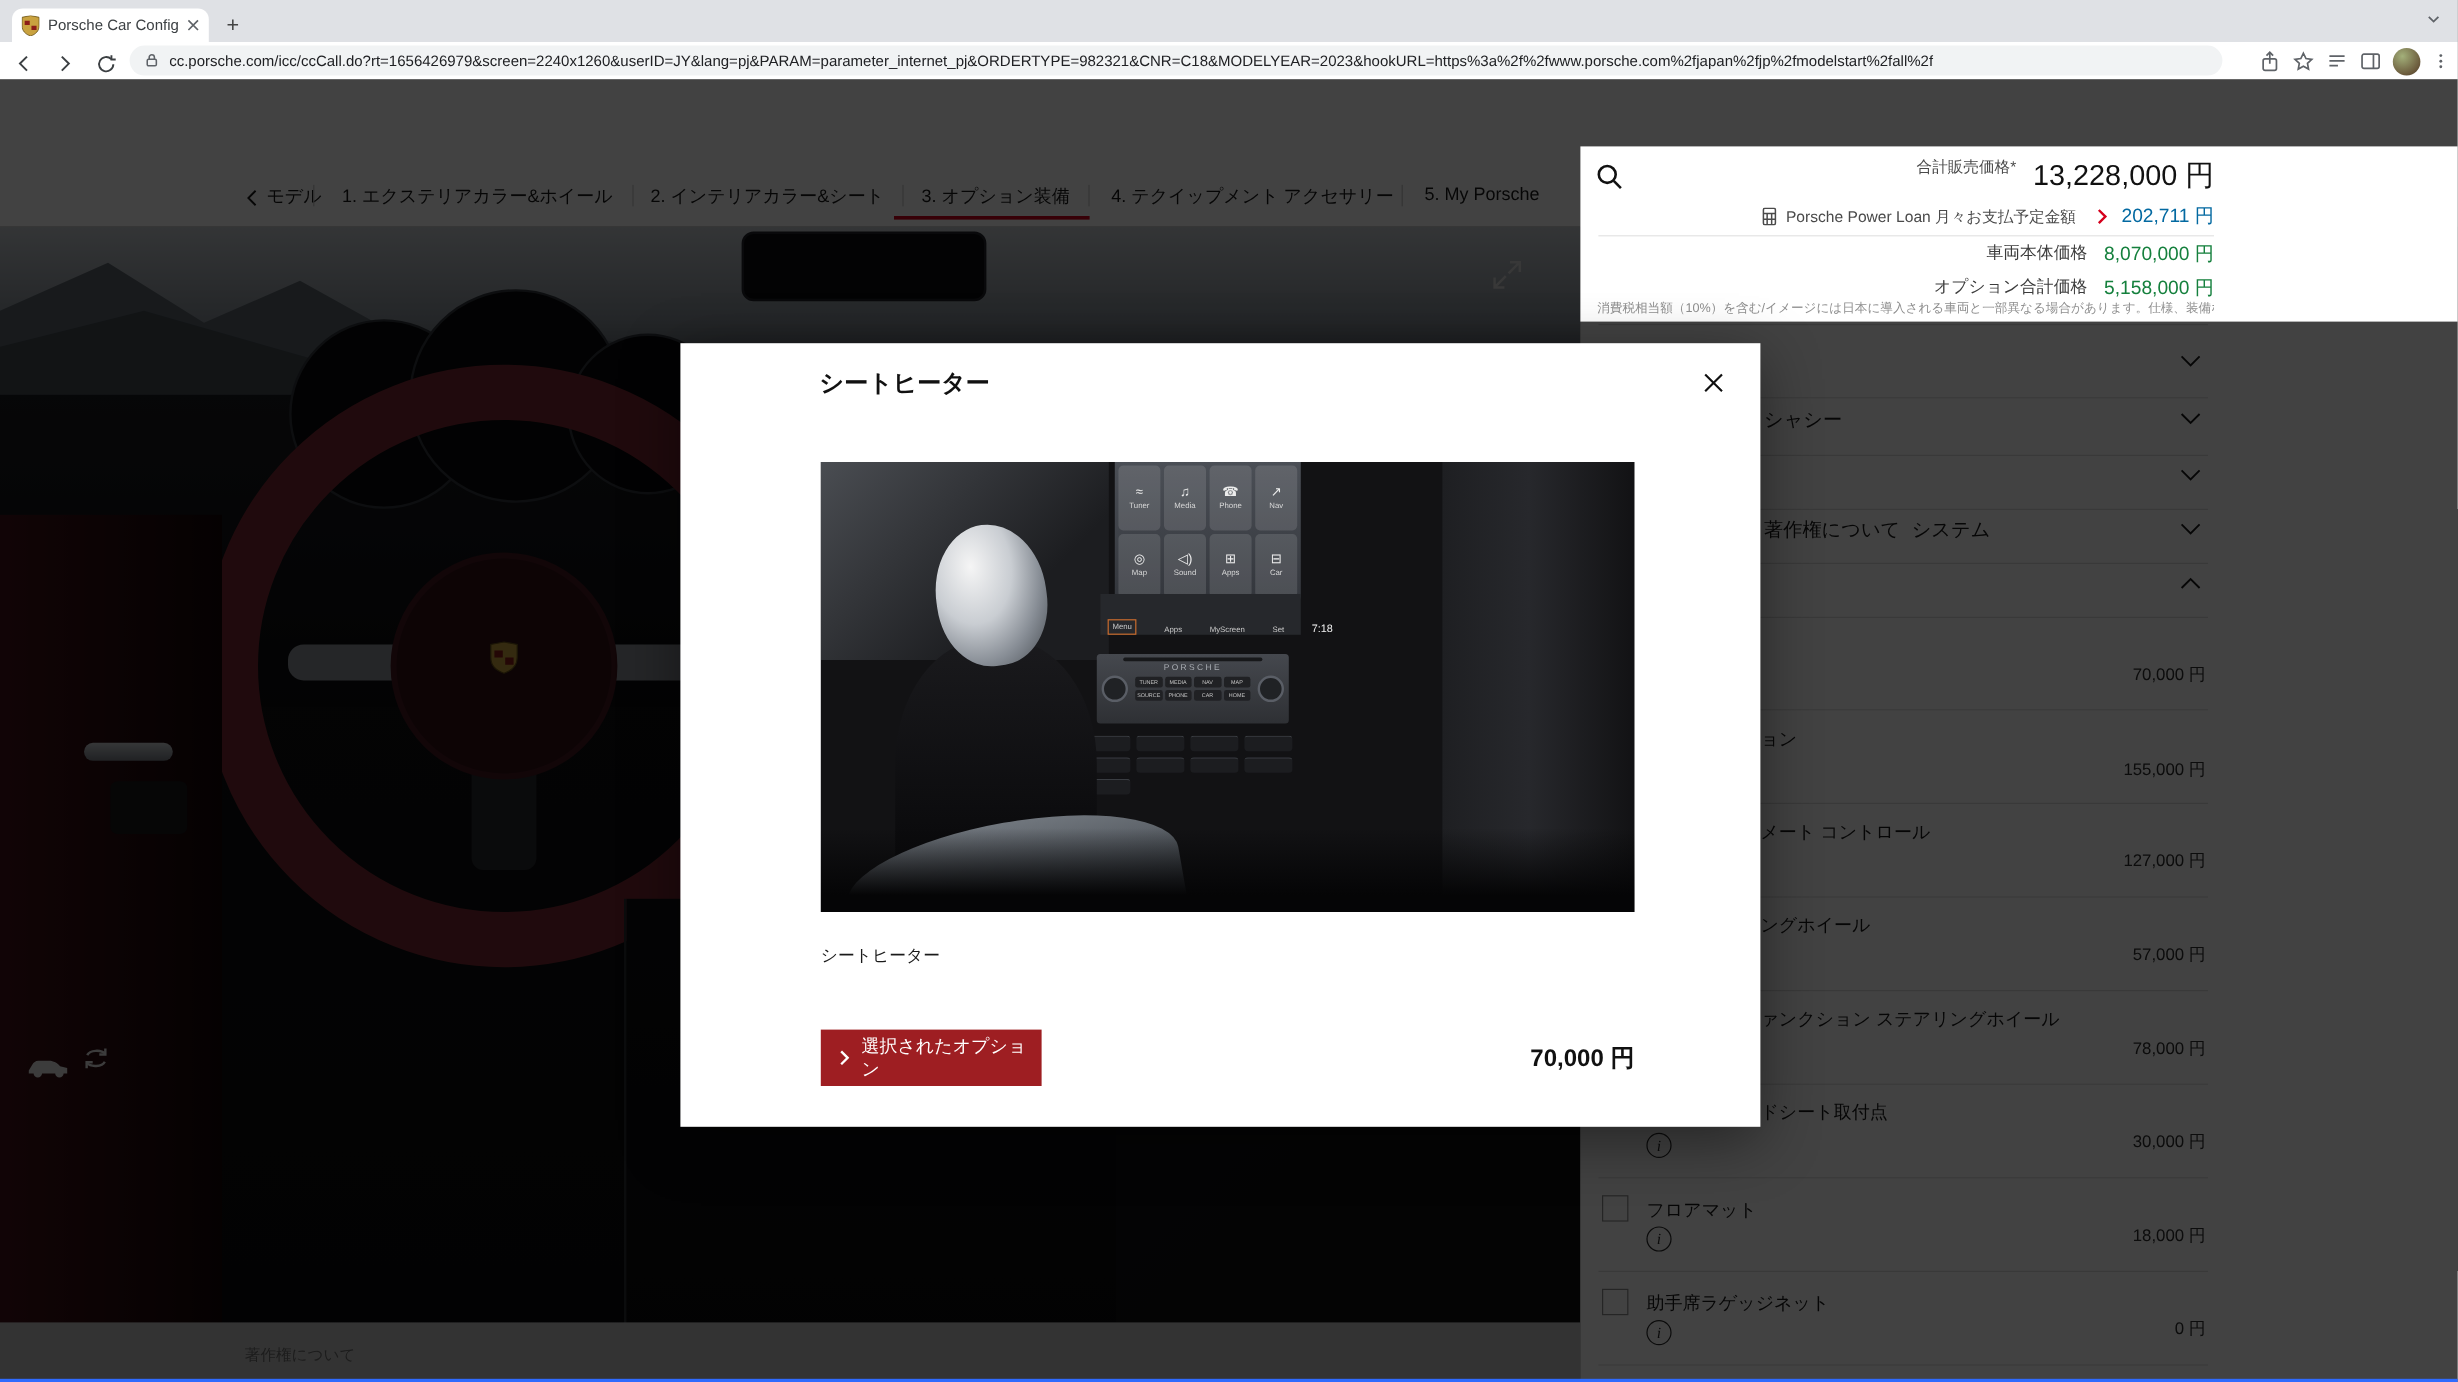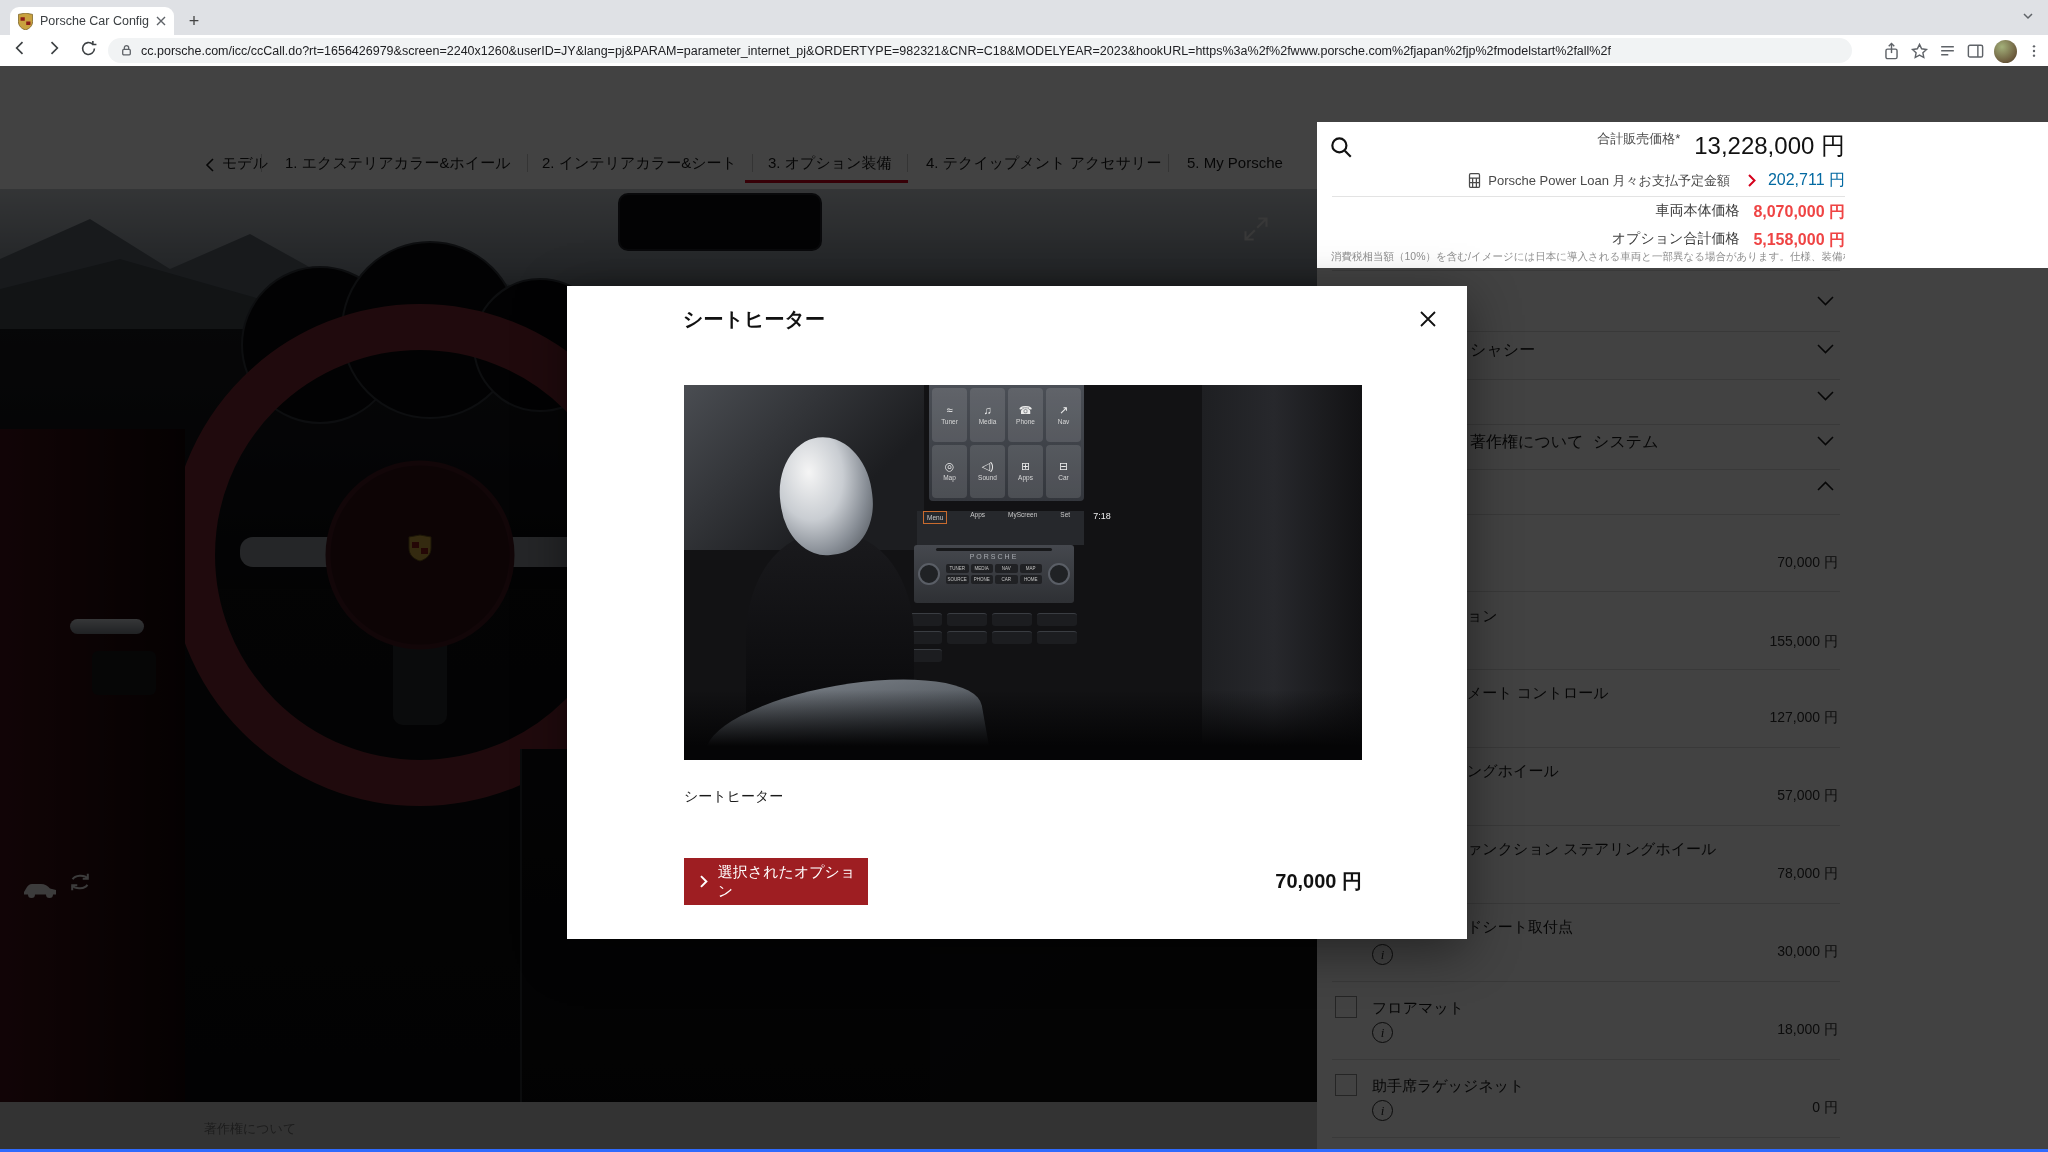--- a/index.html
+++ b/index.html
@@ -6,21 +6,21 @@
   html,body { width:2048px; height:1152px; }
   body { position:relative; background:#fff; overflow:hidden; }
   .abs { position:absolute; }
 
   
   .tabstrip { position:absolute; left:0; top:0; width:2048px; height:35px; background:#dfe1e5; }
   .tab { position:absolute; left:10px; top:7px; width:164px; height:28px; background:#fff; border-radius:9px 9px 0 0; display:flex; align-items:center; padding:0 8px; gap:7px; }
   .tab-title { font-size:12.5px; color:#3c4043; white-space:nowrap; overflow:hidden; flex:1; }
   .newtab { position:absolute; left:182px; top:9px; width:24px; height:24px; border-radius:50%; display:flex; align-items:center; justify-content:center; color:#444; font-size:18px; }
   .tab-corner-chev { position:absolute; right:14px; top:10px; color:#5f6368; }
-  .urlrow { position:absolute; left:0; top:35px; width:2048px; height:31px; background:#fff; display:flex; align-items:flex-start; }
+  .urlrow { position:absolute; left:0; top:35px; width:2048px; height:31px; background:#fff; display:flex; align-items:flex-end; }
   .navbtn { width:28px; height:26px; display:flex; align-items:center; justify-content:center; margin-left:6px; }
   .omnibox { position:absolute; left:108px; top:3px; width:1744px; height:25px; background:#f1f3f4; border-radius:13px; display:flex; align-items:center; padding:0 12px; gap:8px; }
   .url-text { font-size:12.5px; color:#202124; white-space:nowrap; overflow:hidden; }
   .chrome-right { position:absolute; right:6px; top:3px; height:26px; display:flex; align-items:center; gap:9px; }
   .avatar { width:23px; height:23px; border-radius:50%; background:radial-gradient(circle at 35% 30%,#a3b07a,#6b5a3c 70%,#3f3526); }
 
   
   .pageheader { position:absolute; left:0; top:66px; width:2048px; height:123px; background:#fff; }
   .step { position:absolute; top:88px; font-size:15px; color:#1a1a1a; white-space:nowrap; }
   .navsep { position:absolute; top:88px; width:1px; height:18px; background:#c8c8c8; }
@@ -56,42 +56,42 @@
 
   
   .overlay { position:absolute; left:0; top:66px; width:2048px; height:1086px; background:rgba(0,0,0,0.74); z-index:50; }
 
   
   .summary { position:absolute; left:1317px; top:122px; width:731px; height:146px; background:#fff; z-index:60; }
   .sumrow { position:absolute; right:203px; display:flex; align-items:flex-start; white-space:nowrap; }
   .sum-label { font-size:13px; color:#4a4a4a; }
   .sum-label2 { font-size:14px; color:#3c3c3c; }
   .sum-total { font-size:24px; color:#111; margin-left:14px; }
-  .sum-price { font-size:16px; color:#ef4444; margin-left:14px;font-weight:bold; }
+  .sum-price { font-size:16px; color:#15803d; margin-left:14px; }
   .sum-div { position:absolute; left:15px; top:74px; width:513px; height:1px; background:#e3e3e3; }
   .disclaimer { position:absolute; left:14px; top:128px; width:514px; display:flex; justify-content:space-between; font-size:10.5px; color:#8f8f8f; white-space:nowrap; overflow:hidden; }
 
   
   .modal { position:absolute; left:567px; top:286px; width:900px; height:653px; background:#fff; z-index:70; box-shadow:0 12px 48px rgba(0,0,0,.45); }
   .modal-title { position:absolute; left:116px; top:20px; font-size:20px; font-weight:700; color:#111; }
   .modal-close { position:absolute; left:846px; top:18px; width:30px; height:30px; display:flex; align-items:center; justify-content:center; }
   .modal-caption { position:absolute; left:117px; top:502px; font-size:14px; color:#1a1a1a; }
   .modal-btn { position:absolute; left:117px; top:572px; width:184px; height:47px; background:#9e1e22; color:#fff; display:flex; align-items:center; gap:10px; padding-left:16px; font-size:15px; }
   .modal-price { position:absolute; right:105px; top:582px; font-size:20px; font-weight:700; color:#111; }
 
   
   .mimg { position:absolute; left:117px; top:99px; width:678px; height:375px; background:#121214; overflow:hidden; }
   .mi-topleft { position:absolute; left:0; top:0; width:240px; height:165px; background:linear-gradient(135deg,#4a4d52,#1c1d20 70%); }
   .mi-right { position:absolute; right:0; top:0; width:160px; height:100%; background:linear-gradient(90deg,#1e1f22,#27282c 45%,#121214); }
   .mi-bottom { position:absolute; left:0; bottom:0; width:100%; height:70px; background:linear-gradient(180deg,rgba(5,5,6,0),#050506 80%); }
   .mi-screen { position:absolute; left:245px; top:0; width:155px; height:116px; background:linear-gradient(180deg,#4b4f56,#33363c); border-radius:0 0 4px 4px; display:grid; grid-template-columns:repeat(4,1fr); gap:3px; padding:3px; }
   .pcm-tile { background:rgba(255,255,255,.12); border-radius:4px; display:flex; flex-direction:column; align-items:center; justify-content:center; gap:2px; }
   .pcm-glyph { font-size:11px; color:#ececec; line-height:1; }
   .pcm-label { font-size:6.5px; color:#d8d8d8; }
-  .mi-menubar { position:absolute; left:233px; top:126px; width:167px; height:34px; background:#26282c; display:flex; align-items:flex-start; gap:23px; padding:0 6px; }
+  .mi-menubar { position:absolute; left:233px; top:110px; width:167px; height:34px; background:#26282c; display:flex; align-items:flex-end; gap:23px; padding:0 6px; }
   .pcm-menu-item { font-size:6.5px; color:#c9c9c9; }
   .pcm-menu-item.boxed { border:1px solid #c96b2e; padding:2px 3px; }
   .pcm-time { font-size:9px; color:#f0f0f0; margin-left:auto; }
   .mi-radio { position:absolute; left:230px; top:160px; width:160px; height:58px; background:linear-gradient(180deg,#45484e,#2e3034); border-radius:3px; padding-top:3px; }
   .mi-slot { width:72%; height:3px; background:#17181a; margin:0 auto; border-radius:2px; }
   .mi-brand { text-align:center; font-size:7px; letter-spacing:2px; color:#a9adb3; margin-top:2px; }
   .mi-radiorow { display:flex; align-items:center; justify-content:space-between; padding:3px 4px 0; }
   .mi-knob { width:22px; height:22px; border-radius:50%; background:#202225; border:2px solid #5a5e66; }
   .mi-btngrid { display:grid; grid-template-columns:repeat(4,1fr); gap:2px; width:96px; }
   .mi-btn { background:#202124; border-radius:2px; color:#c4c4c4; font-size:4.5px; text-align:center; padding:2px 0; }

